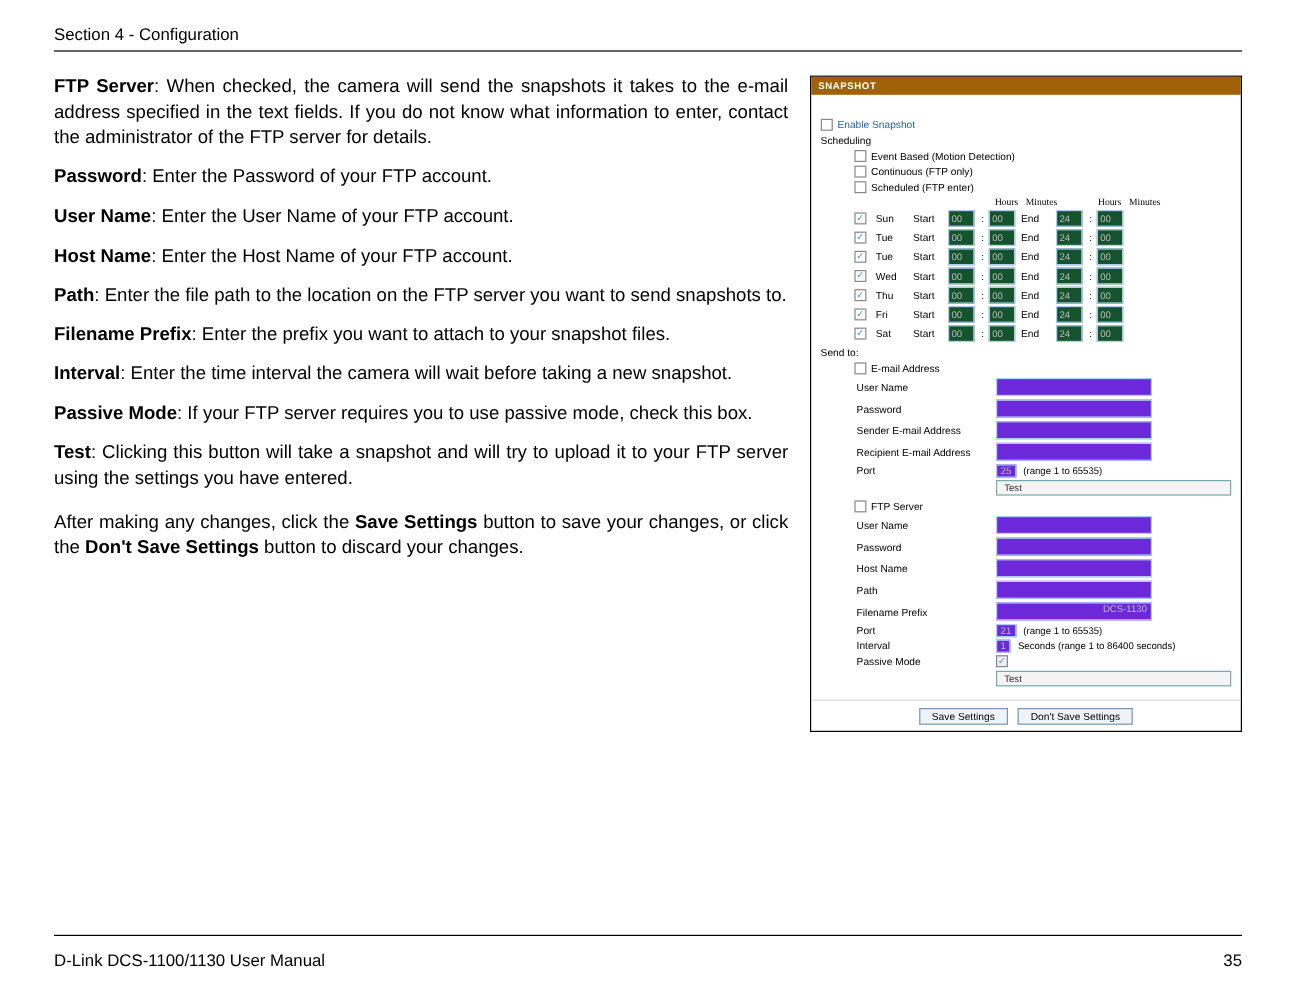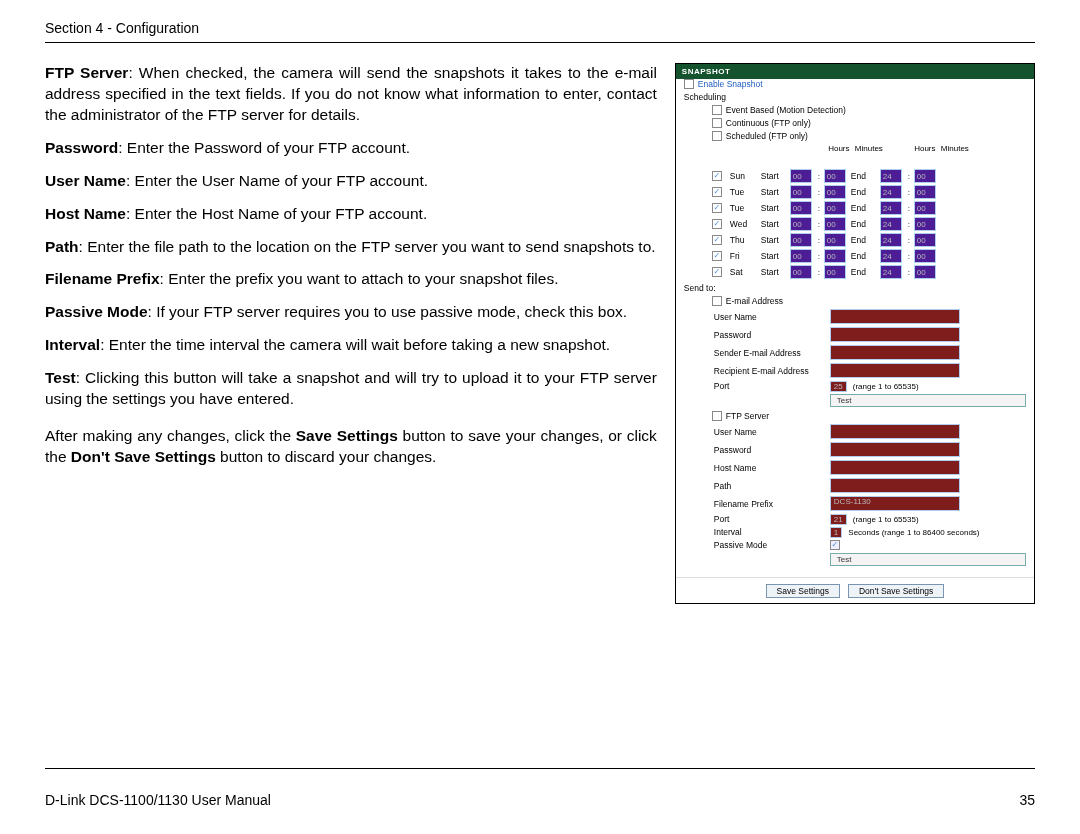--- a/index.html
+++ b/index.html
@@ -30,89 +30,89 @@
   .left-col p { margin-bottom: 12px; text-align: justify;}
   .b { font-weight: 700; }
   .right-col {
     width: 362px;
     border: 1px solid #000;
     font-size: 8.5px;
     font-family: Verdana, Arial, sans-serif;
     color: #000;
   }
   .panel-title {
-    background: #14532d;
+    background: #a16207;
     color: #fff;
     font-weight: 700;
     font-size: 8px;
     padding: 3px 6px;
     letter-spacing: 0.5px;
   }
-  .panel-body { padding: 0 8px 4px 8px; }
+  .panel-body { padding: 20px 8px 4px 8px; }
   .cb-row { display:flex; align-items:center; gap:4px; margin-bottom:3px;}
   .cb {
     width: 10px; height: 10px; border:1px solid #888; background:#fff;
     display:inline-flex; align-items:center; justify-content:center;
     font-size:8px; color:#4a90d9;
   }
   .cb.checked::after { content:"✓"; color:#4a90d9; font-size:8px; line-height:1;}
   .indent1 { margin-left: 28px; }
   .sched-label { font-size:8.5px; margin-top:2px; margin-bottom:3px;}
-  .sched-head { display:grid; grid-template-columns: 50px 30px 24px 24px 26px 24px 24px; gap:4px; margin-left:55px; font-size:8px; margin-bottom:16px;}
+  .sched-head { display:grid; grid-template-columns: 50px 30px 24px 24px 26px 24px 24px; gap:4px; margin-left:55px; font-size:8px; margin-bottom:2px;font-family:Liberation Serif, serif;}
   .sched-head .h { text-align:center; }
   .sched-row { display:grid; grid-template-columns: 15px 28px 26px 24px 4px 24px 26px 24px 4px 24px; align-items:center; gap:3px; margin-left:28px; margin-bottom:2px;}
   .sched-row .day { font-size:8.5px; }
   .sched-row .lab { font-size:8.5px; }
   .tiny-input {
-    width: 22px; height: 14px; border:1px solid #aecef0; background:#4c1d95;
+    width: 22px; height: 14px; border:1px solid #aecef0; background:#14532d;
     color:#bbb; font-size:8px; padding:0 2px; display:inline-flex; align-items:center;
   }
   .colon { font-size:8px; text-align:center; }
   .sect-label { font-size:8.5px; margin:4px 0 3px 0;}
   .form-row { display:grid; grid-template-columns: 110px auto; align-items:center; gap:6px; margin-left:30px; margin-bottom:3px;}
   .form-row .lbl { font-size:8.5px; }
   .txt-input {
-    width: 130px; height:15px; border:1px solid #aecef0; background:#7f1d1d;
-    font-size:8px; color:#bbb; padding:0 3px;
+    width: 130px; height:15px; border:1px solid #aecef0; background:#6d28d9;
+    font-size:8px; color:#bbb; padding:0 3px;text-align:right;
   }
   .txt-input.short { width: 32px; }
   .hint { font-size:8px; color:#000; margin-left:6px;}
   .btn-small {
     border:1px solid #7aa; background:#f4f4f4; font-size:8px;
     padding:1px 6px; display:inline-block; color:#333;
   }
   .footer-btns {
     display:flex; justify-content:center; gap:8px; padding:6px 0 5px 0; border-top:1px solid #ddd; margin-top:4px;
   }
   .footer-btn {
     border:1px solid #7a95b0; background:#eef3f8; font-size:8.5px;
     padding:1px 10px;
   }
   .page-footer {
     position:absolute; left:45px; right:45px; bottom:26px;
     font-size:14px; display:flex; justify-content:space-between;
-    border-top:1px solid #000; padding-top:23px;
+    border-top:1px solid #000; padding-top:12px;
   }
 </style>
 </head>
 <body>
 
 <div class="header-line">Section 4 - Configuration</div>
 
 <div class="main">
 
   <div class="left-col">
     <p><span class="b">FTP Server</span><span>: When checked, the camera will send the snapshots it takes to the e-mail address specified in the text fields. If you do not know what information to enter, contact the administrator of the FTP server for details.</span></p>
     <p><span class="b">Password</span><span>: Enter the Password of your FTP account.</span></p>
     <p><span class="b">User Name</span><span>: Enter the User Name of your FTP account.</span></p>
     <p><span class="b">Host Name</span><span>: Enter the Host Name of your FTP account.</span></p>
     <p><span class="b">Path</span><span>: Enter the file path to the location on the FTP server you want to send snapshots to.</span></p>
     <p><span class="b">Filename Prefix</span><span>: Enter the prefix you want to attach to your snapshot files.</span></p>
+    <p><span class="b">Interval</span><span>: Enter the time interval the camera will wait before taking a new snapshot.</span></p>
     <p><span class="b">Passive Mode</span><span>: If your FTP server requires you to use passive mode, check this box.</span></p>
-    <p><span class="b">Interval</span><span>: Enter the time interval the camera will wait before taking a new snapshot.</span></p>
     <p><span class="b">Test</span><span>: Clicking this button will take a snapshot and will try to upload it to your FTP server using the settings you have entered.</span></p>
     <p style="margin-top:16px;">
       <span>After making any changes, click the </span><span class="b">Save Settings</span><span> button to save your changes, or click the </span><span class="b">Don't Save Settings</span><span> button to discard your changes.</span>
     </p>
   </div>
 
   <div class="right-col">
     <div class="panel-title">SNAPSHOT</div>
     <div class="panel-body">
       <div class="cb-row">
@@ -124,21 +124,21 @@
       <div class="cb-row indent1">
           <span class="cb"></span>
           <span>Event Based (Motion Detection)</span>
         </div>
       <div class="cb-row indent1">
           <span class="cb"></span>
           <span>Continuous (FTP only)</span>
         </div>
       <div class="cb-row indent1">
           <span class="cb"></span>
-          <span>Scheduled (FTP only)</span>
+          <span>Scheduled (FTP enter)</span>
         </div>
 
       <div class="sched-head">
         <span></span>
           <span></span>
         <span class="h">Hours</span>
         <span class="h">Minutes</span>
         <span></span>
         <span class="h">Hours</span>
         <span class="h">Minutes</span>

